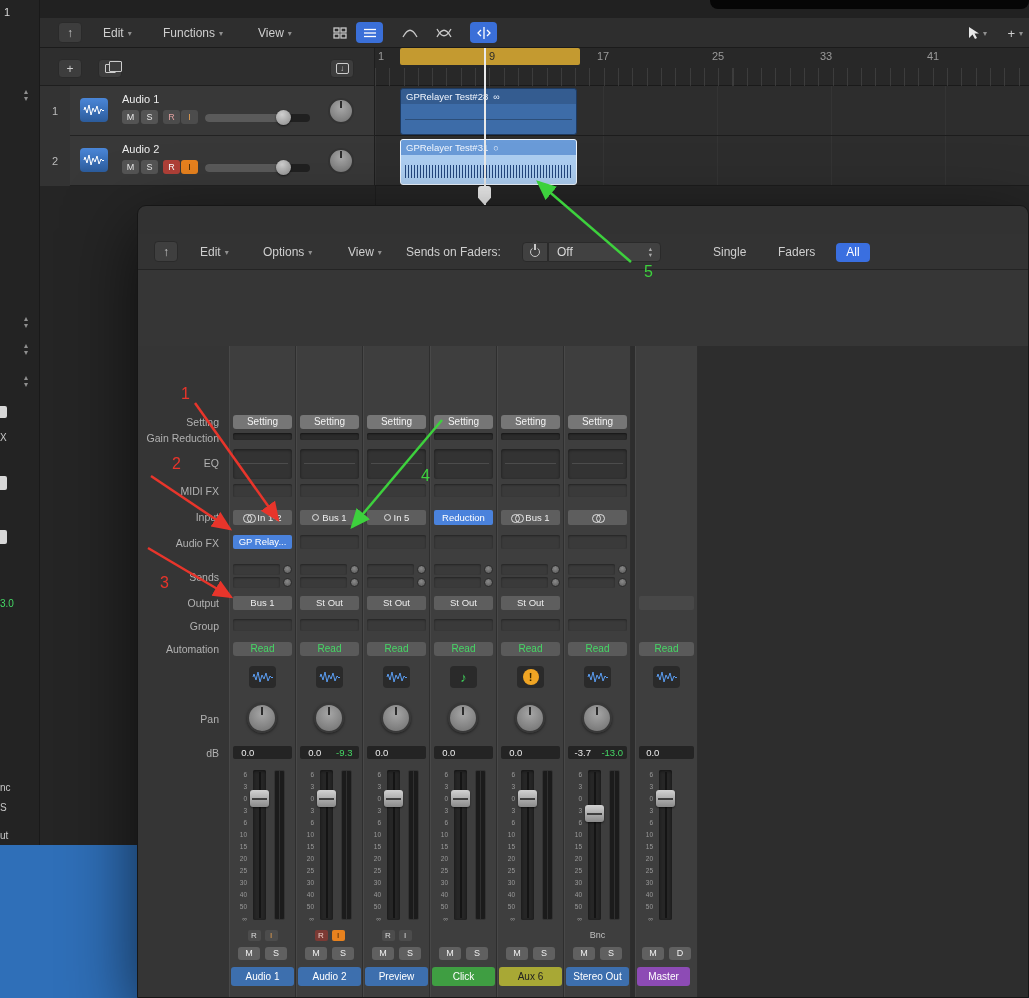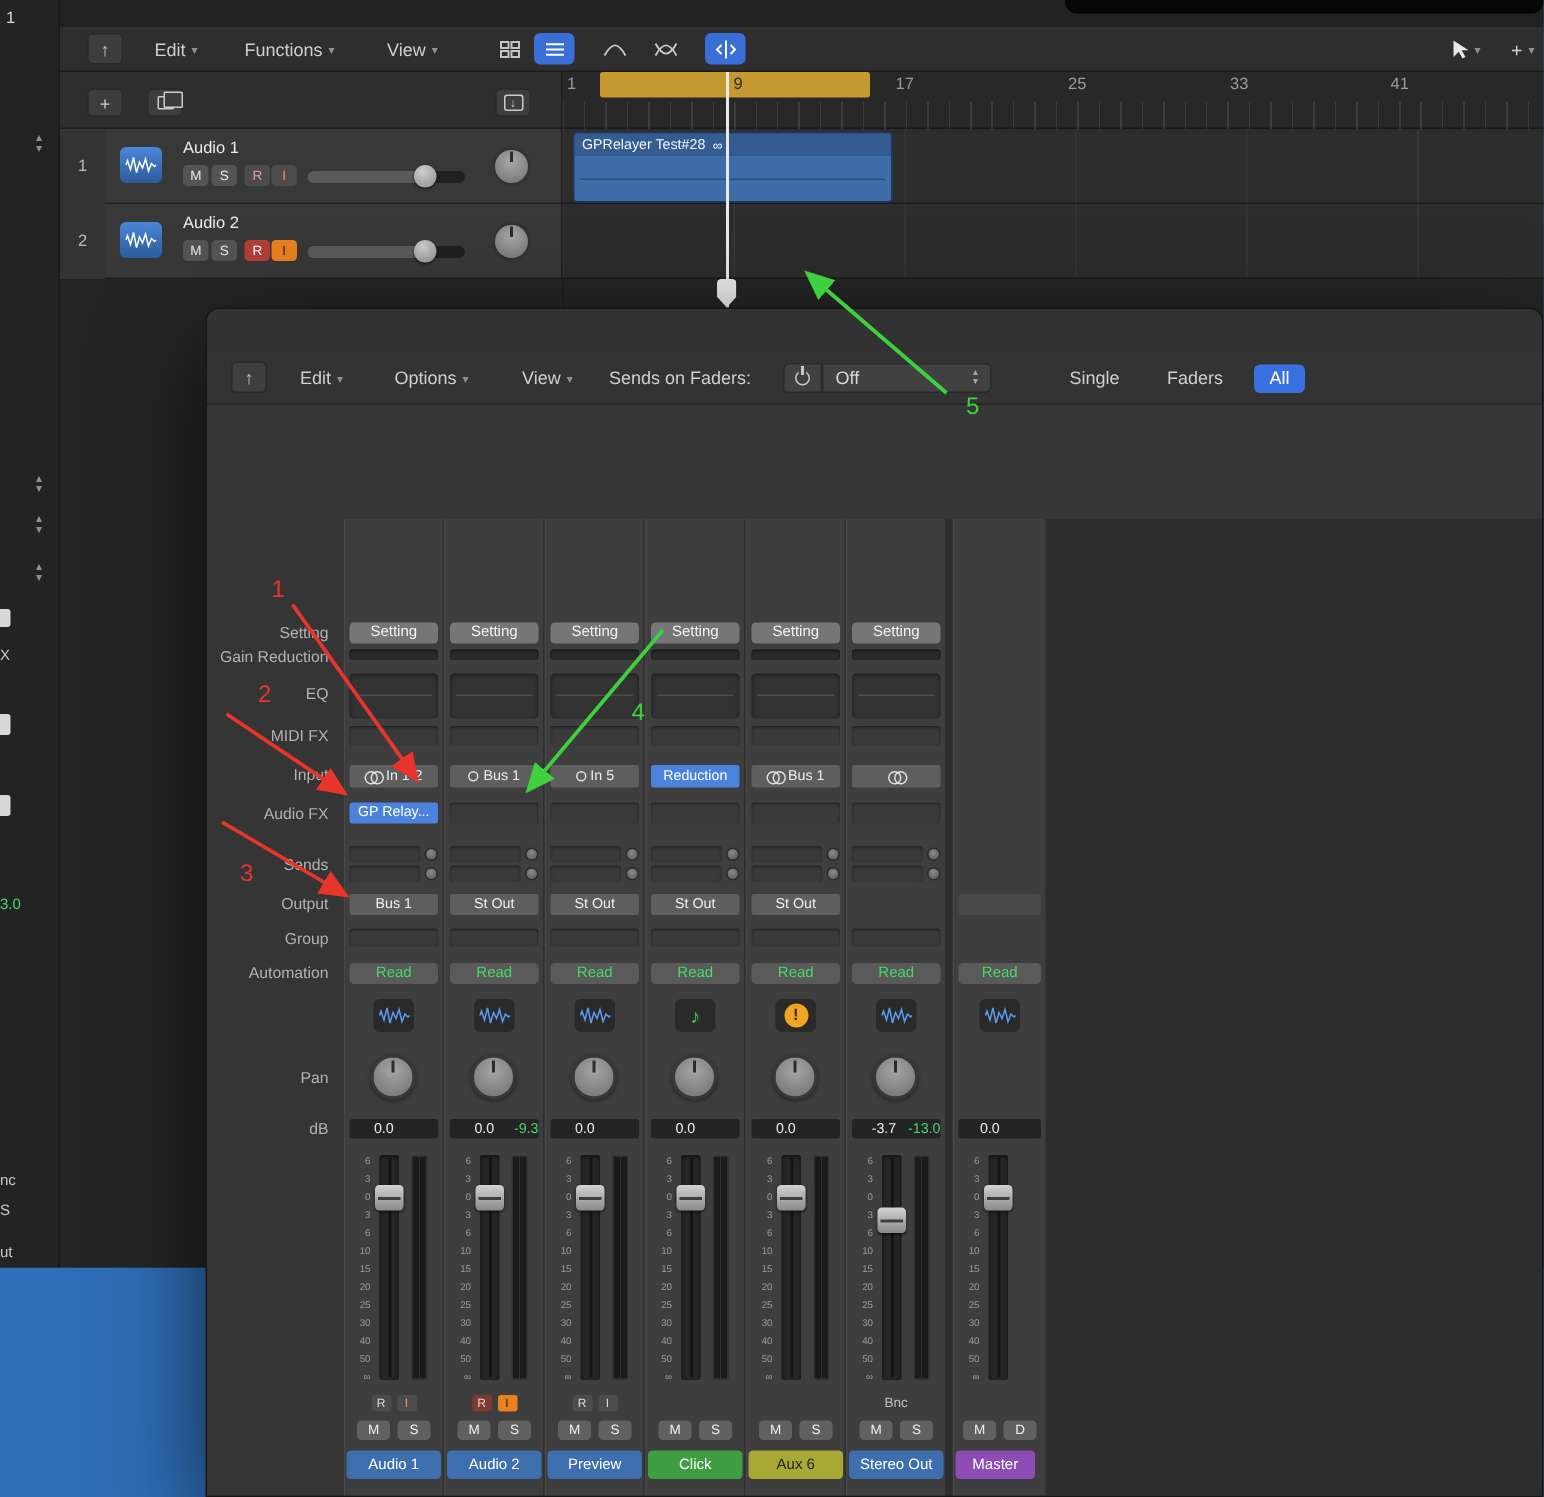--- a/index.html
+++ b/index.html
@@ -35,21 +35,21 @@
 .hslider{position:absolute;left:165px;top:28px;width:105px;height:8px;background:#202020;border-radius:4px}
 .hfill{position:absolute;left:0;top:0;height:8px;width:78px;background:#5a5a5a;border-radius:4px}
 .hthumb{position:absolute;left:71px;top:-4px;width:15px;height:15px;border-radius:50%;background:radial-gradient(circle at 40% 30%,#cfcfcf,#8a8a8a);box-shadow:0 1px 2px rgba(0,0,0,.6)}
 .panknob{position:absolute;left:288px;top:12px;width:26px;height:26px;border-radius:50%;background:radial-gradient(circle at 50% 35%,#a8a8a8,#6f6f6f);border:2px solid #333}
 .panknob::after{content:"";position:absolute;left:50%;top:1px;width:2px;height:7px;margin-left:-1px;background:#2c2c2c}
 
 .lane{position:absolute;left:375px;width:654px;height:50px;background:#2d2d2d;border-bottom:1px solid #1c1c1c;background-image:repeating-linear-gradient(90deg,rgba(255,255,255,.035) 0 1px,transparent 1px 114px)}
 #below-lanes{position:absolute;left:40px;top:186px;width:989px;height:659px;background:#252525}
 #lane-divider{position:absolute;left:375px;top:186px;width:1px;height:659px;background:#1e1e1e}
 
-.region{position:absolute;left:382px;width:213px;border-radius:3px;overflow:hidden;z-index:2}
+.region{position:absolute;left:400px;width:177px;border-radius:3px;overflow:hidden;z-index:2}
 #region1{top:88px;height:47px;background:#3d6ca8;border:1px solid #1e3a60}
 #region1 .rhead{background:rgba(0,0,0,.14)}
 #region1 .rline{position:absolute;left:4px;right:4px;top:30px;height:1px;background:rgba(0,0,0,.28)}
 #region2{top:139px;height:46px;background:#aecff2;border:1px solid #eef5fd}
 #region2 .rhead{background:#6a9bd8}
 .rhead{height:15px;display:flex;align-items:center;gap:5px;padding:0 5px;font-size:9.5px;color:#f2f7ff;white-space:nowrap}
 .rbadge{font-size:9px;color:#eaf2ff}
 .rwave{position:absolute;left:4px;right:4px;top:25px;height:13px;background:repeating-linear-gradient(90deg,#24477e 0 1px,transparent 1px 3px)}
 
 #playhead{position:absolute;left:484px;top:48px;width:1.5px;height:157px;background:#e9e9e9;z-index:3}
@@ -104,21 +104,21 @@
 .out-empty{top:250px;height:14px;background:#484848;border-radius:2px}
 .grp{top:273px;height:12px;background:#3a3a3a;border-radius:2px;box-shadow:inset 0 1px 2px #242424}
 .read{top:296px;height:14px;background:#5a5a5a;border-radius:3px;color:#45d865;font-size:10px;text-align:center;line-height:14px}
 .badge{position:absolute;left:20px;top:320px;width:27px;height:22px;background:#2a2a2a;border-radius:4px;display:flex;align-items:center;justify-content:center}
 .badge.note{color:#3ed05a;font-size:13px}
 .badge.warn{background:#2a2a2a}
 .warn-dot{width:16px;height:16px;border-radius:50%;background:#f0a524;color:#3a2800;font-size:11px;font-weight:bold;display:flex;align-items:center;justify-content:center}
 .pan{position:absolute;left:18px;top:357px;width:30px;height:30px;border-radius:50%;background:radial-gradient(circle at 50% 35%,#a6a6a6,#6e6e6e);border:2px solid #383838;box-shadow:0 1px 3px rgba(0,0,0,.5)}
 .pan::after{content:"";position:absolute;left:50%;top:2px;width:2px;height:8px;margin-left:-1px;background:#2c2c2c}
 .db{top:400px;height:13px;background:#242424;border-radius:2px;display:flex}
-.db span{flex:1;font-size:9.5px;line-height:13px;text-align:right;color:#ececec}
+.db span{flex:1;font-size:9.5px;line-height:13px;text-align:center;color:#ececec}
 .db span.g{color:#45d865}
 .fz{position:absolute;left:0;top:420px;width:67px;height:160px}
 .scale{position:absolute;left:0;top:3px;width:18px;height:156px;font-size:6.5px;line-height:12px;text-align:right;color:#9a9a9a;white-space:pre-line}
 .groove{position:absolute;left:24px;top:4px;width:13px;height:150px;background:#262626;border-radius:2px;box-shadow:inset 0 1px 3px #111}
 .groove::before{content:"";position:absolute;left:5.5px;top:2px;bottom:2px;width:2px;background:#141414}
 .cap{position:absolute;left:-3px;width:19px;height:17px;background:linear-gradient(#d2d2d2,#8a8a8a);border-radius:3px;box-shadow:0 1px 2px rgba(0,0,0,.55)}
 .cap::after{content:"";position:absolute;left:2px;right:2px;top:7.5px;height:2px;background:#3e3e3e}
 .meter{position:absolute;left:45px;top:4px;width:11px;height:150px;border:1px solid #333;border-radius:2px;background:linear-gradient(90deg,#1b1b1b 0 45%,#303030 45% 55%,#1b1b1b 55%)}
 .rirow{position:absolute;left:0;top:584px;width:67px;height:11px;display:flex;justify-content:center;gap:4px}
 .tb{width:13px;height:11px;border-radius:2px;background:#4c4c4c;color:#ddd;font-size:8px;text-align:center;line-height:11px}
@@ -272,20 +272,27 @@
   <div id="below-lanes"></div>
   <div id="lane-divider"></div>
 
   <div class="region" id="region1">
     <div class="rhead">
         <span>GPRelayer Test#28</span>
         <span class="rbadge">∞</span>
       </div>
     <div class="rline"></div>
   </div>
+  <div class="region" id="region2">
+    <div class="rhead">
+        <span>GPRelayer Test#31</span>
+        <span class="rbadge">○</span>
+      </div>
+    <div class="rwave"></div>
+  </div>
 
   <div id="playhead"></div>
   <div id="ph-handle"></div>
 </div>
 
 <div id="left-strip">
   <div style="position:absolute;left:4px;top:6px;font-size:11px;color:#d8d8d8">1</div>
   <div class="chev" style="top:88px"><span>▴</span><br><span>▾</span></div>
   <div class="chev" style="top:315px"><span>▴</span><br><span>▾</span></div>
   <div class="chev" style="top:342px"><span>▴</span><br><span>▾</span></div>

